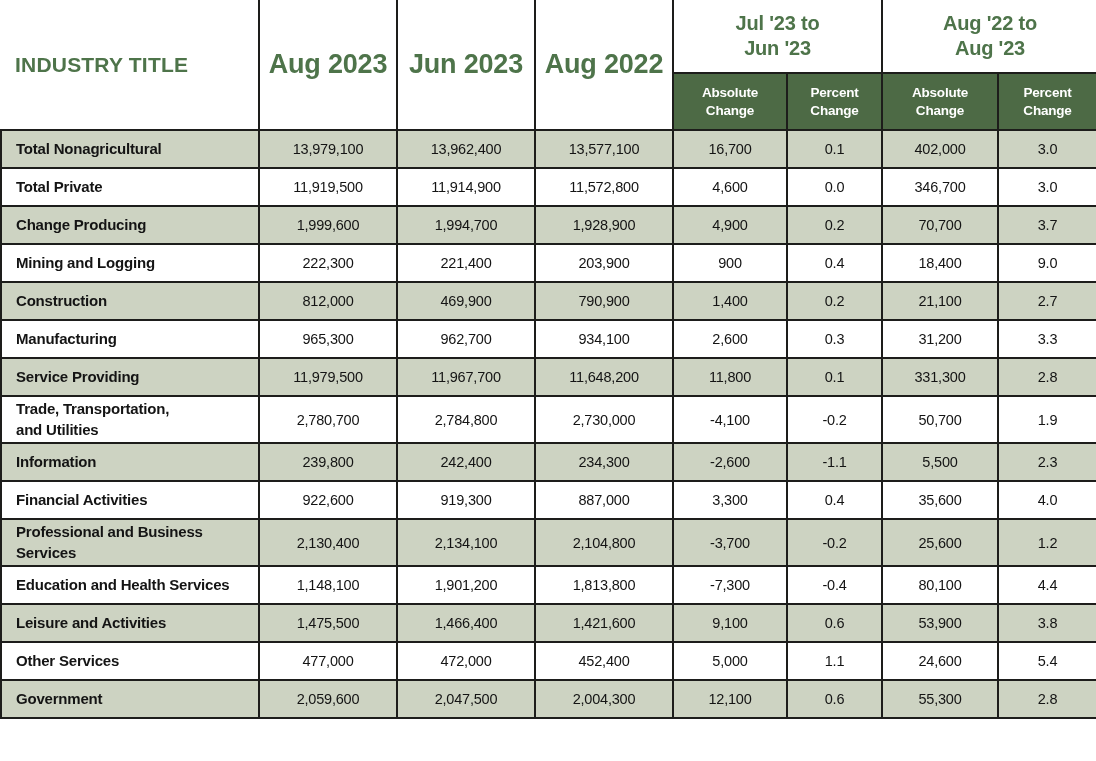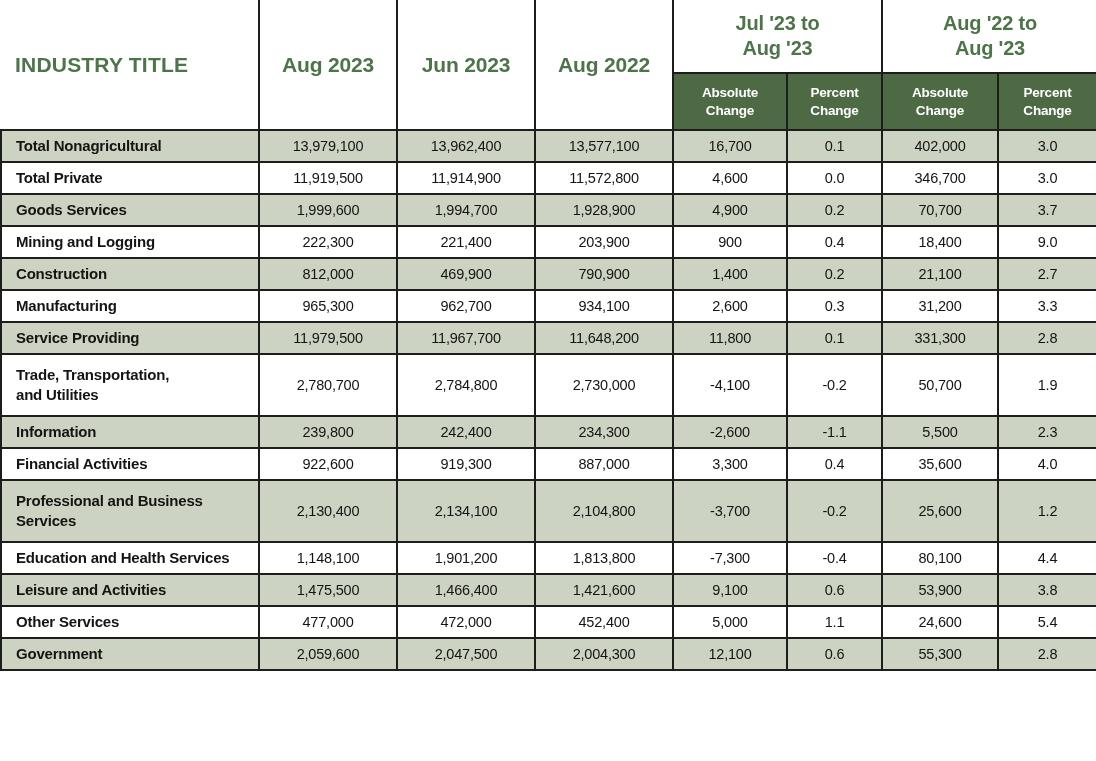--- a/index.html
+++ b/index.html
@@ -33,21 +33,21 @@
     letter-spacing:-0.2px;
   }
   th.industry-h{
     text-align:left;
     padding-left:14px;
     font-size:21px;
     letter-spacing:0.2px;
     border-radius:23px;
   }
   th.month-h{
-    font-size:21px;
+    font-size:27px;
     border-left:2px solid var(--border);
     vertical-align:middle;
   }
   th.group-h{
     font-size:20px;
     line-height:1.25;
     border-left:2px solid var(--border);
     vertical-align:middle;
     white-space:pre-line;
   }
@@ -65,22 +65,22 @@
   
   tbody td{
     border:2px solid var(--border);
     font-size:14.5px;
     color:var(--data-text);
     text-align:center;
     vertical-align:middle;
     padding:0;
     letter-spacing:-0.2px;
   }
-  tbody tr{height:32px;background:var(--row-white);}
-  tbody tr.tall{height:62px;}
+  tbody tr{height:38px;background:var(--row-white);}
+  tbody tr.tall{height:47px;}
   tbody tr:nth-child(odd){background:var(--row-shade);}
   td.ind{
     text-align:left;
     padding-left:14px;
     font-weight:bold;
     font-size:15px;
     white-space:pre-line;
     line-height:1.35;
   }
 </style>
@@ -98,21 +98,21 @@
       <col style="width:116px">
       <col style="width:99px">
   </colgroup>
   <thead>
     <tr class="grouprow">
       <th class="industry-h" rowspan="2">INDUSTRY TITLE</th>
       <th class="month-h" rowspan="2">Aug 2023</th>
       <th class="month-h" rowspan="2">Jun 2023</th>
       <th class="month-h" rowspan="2">Aug 2022</th>
       <th class="group-h" colspan="2">Jul '23 to
-Aug '23</th>
+Jun '23</th>
       <th class="group-h" colspan="2">Aug '22 to
 Aug '23</th>
     </tr>
     <tr class="subhead">
       <th class="sub">Absolute
 Change</th>
       <th class="sub">Percent
 Change</th>
       <th class="sub">Absolute
 Change</th>
@@ -135,21 +135,21 @@
       <td class="ind">Total Private</td>
       <td>11,919,500</td>
       <td>11,914,900</td>
       <td>11,572,800</td>
       <td>4,600</td>
       <td>0.0</td>
       <td>346,700</td>
       <td>3.0</td>
     </tr>
     <tr>
-      <td class="ind">Goods Services</td>
+      <td class="ind">Change Producing</td>
       <td>1,999,600</td>
       <td>1,994,700</td>
       <td>1,928,900</td>
       <td>4,900</td>
       <td>0.2</td>
       <td>70,700</td>
       <td>3.7</td>
     </tr>
     <tr>
       <td class="ind">Mining and Logging</td>

